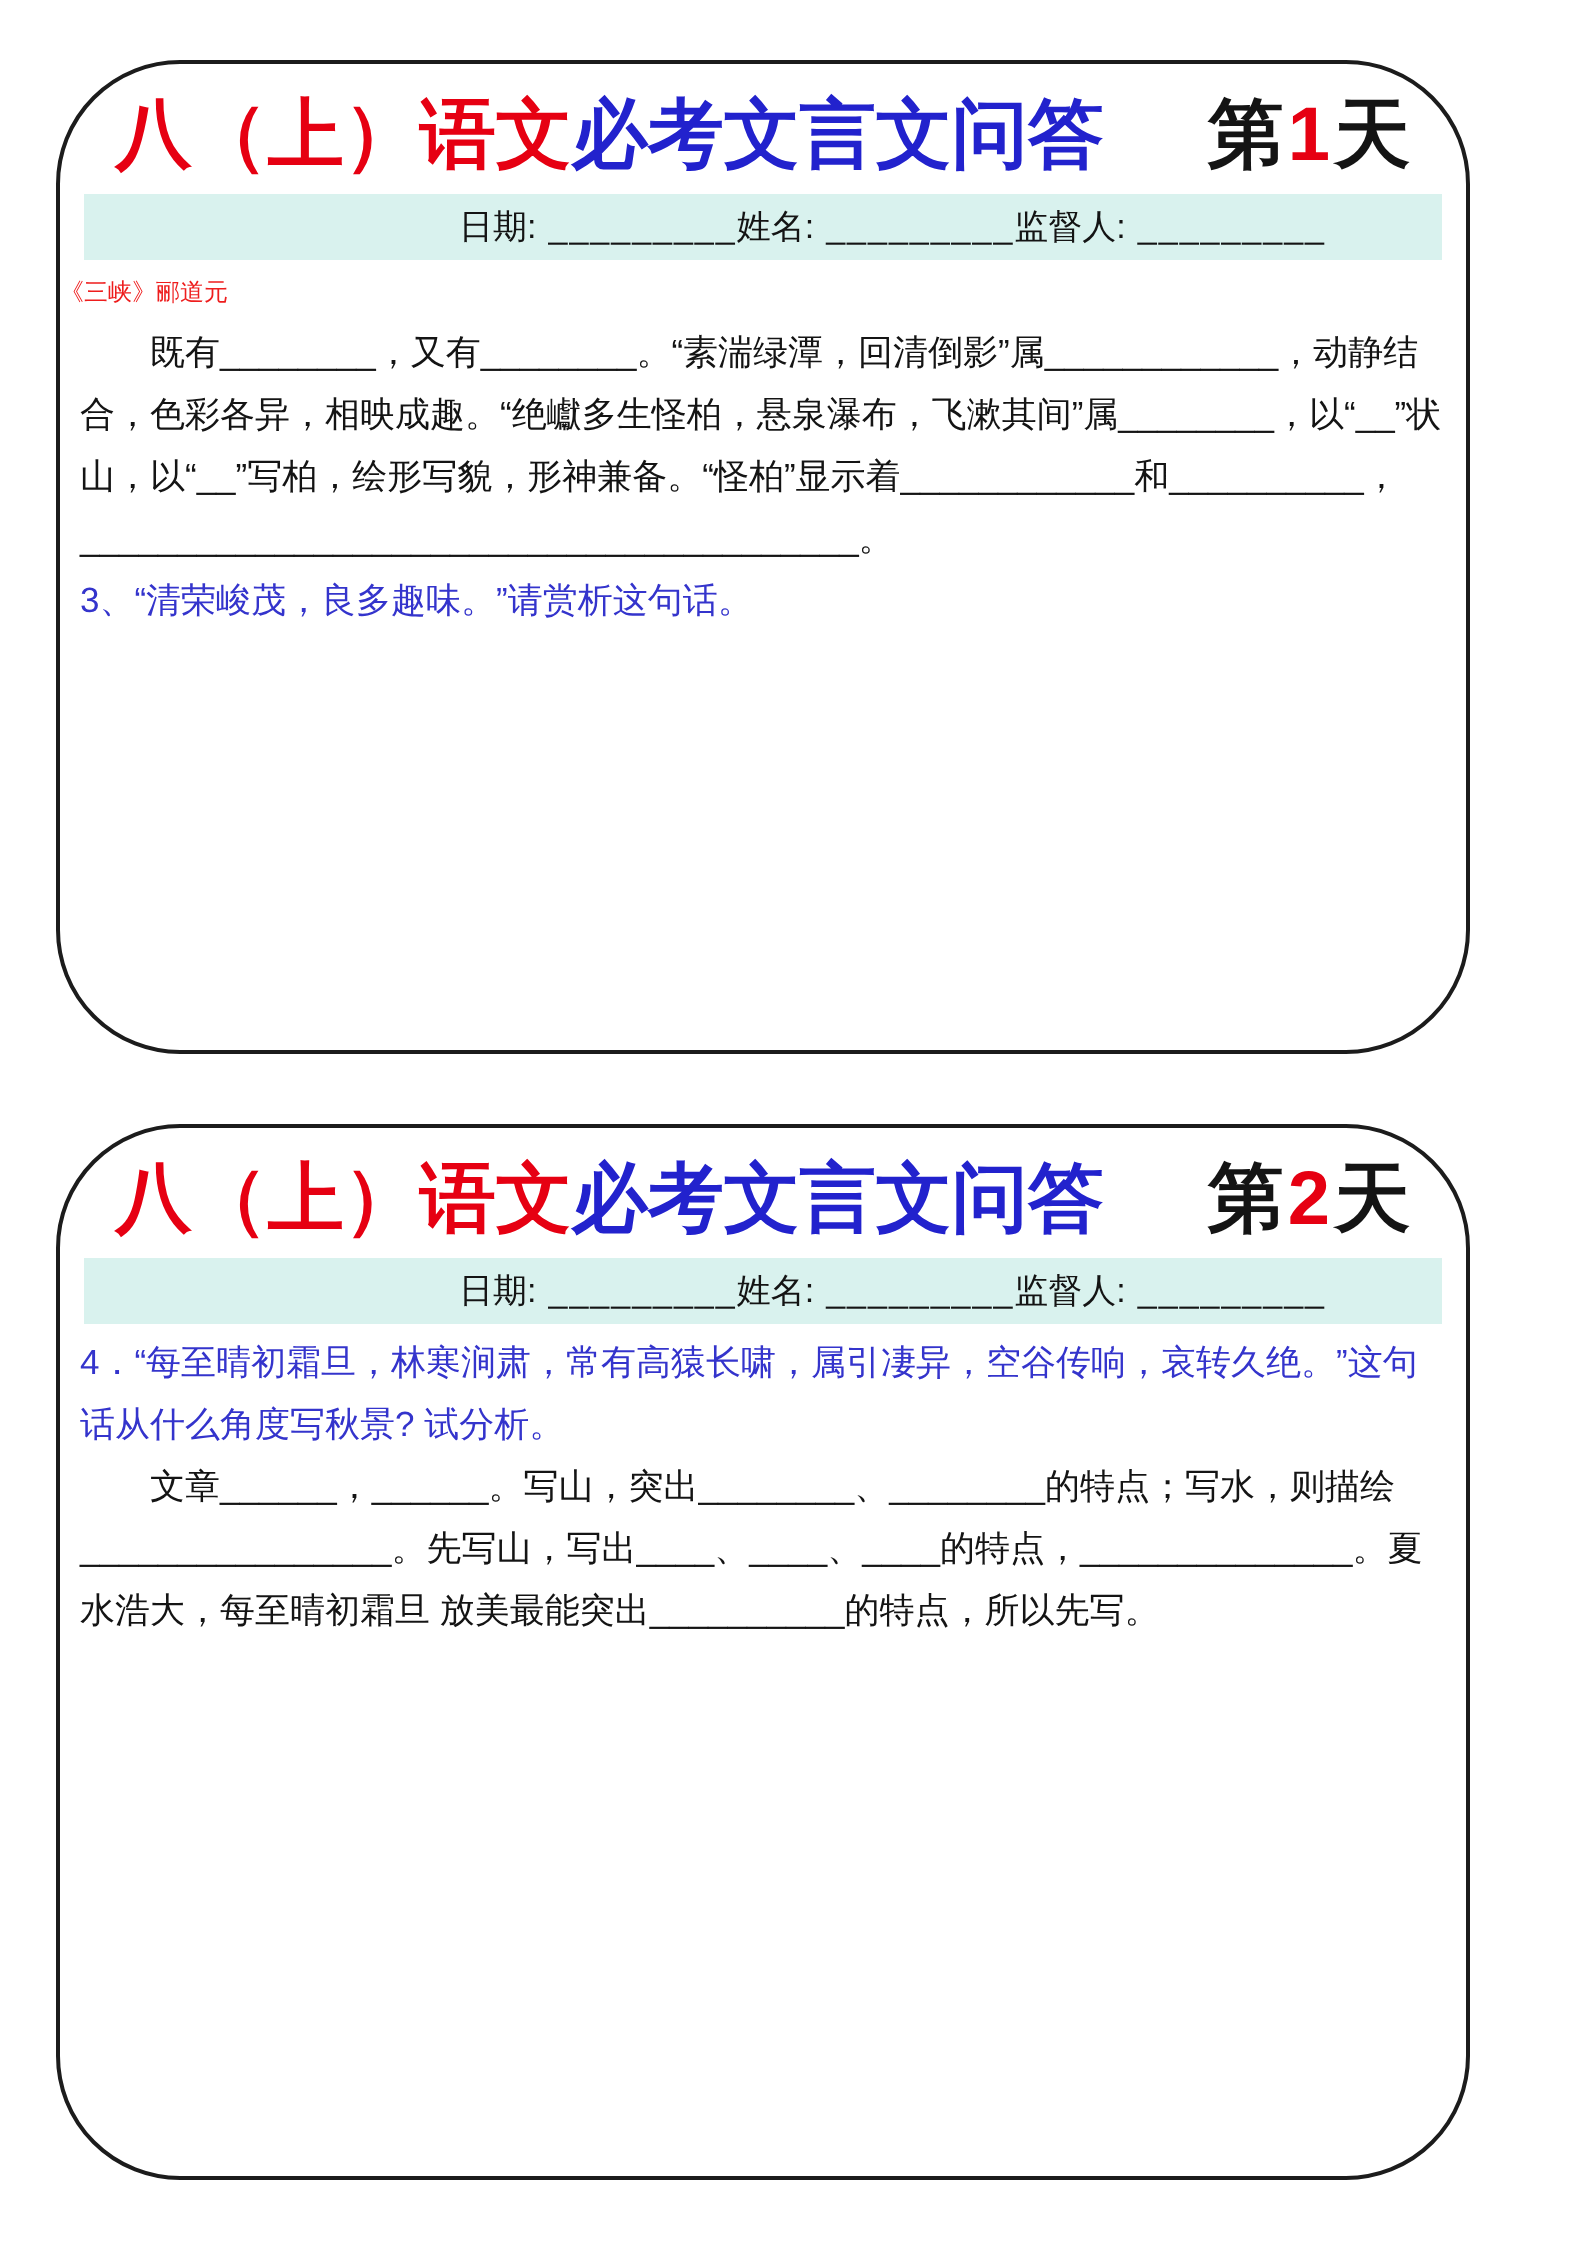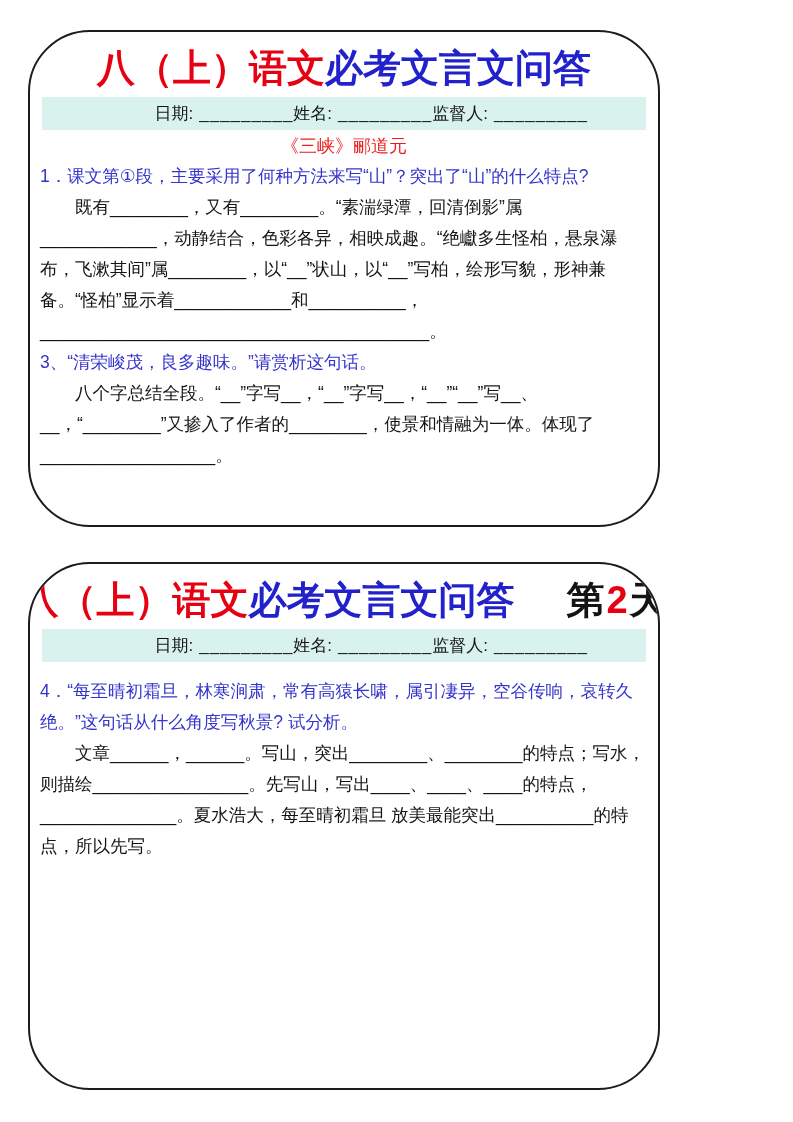--- a/index.html
+++ b/index.html
@@ -15,21 +15,21 @@
   html,body{width:793px;background:#ffffff;}
   body{
     height:1122px;
     position:relative;
     font-family:"Liberation Sans","DejaVu Sans",sans-serif;
     color:var(--text);
   }
   .card{
     position:absolute;
     left:28px;
-    width:632px;
+    width:707px;
     border:2px solid var(--border);
     border-radius:62px;
     background:#ffffff;
     overflow:hidden;
   }
   .card-1{top:30px;height:497px;}
   .card-2{top:562px;height:528px;}
   .title-row{
     margin-top:14px;
     display:flex;
@@ -53,52 +53,50 @@
     align-items:center;
     justify-content:flex-end;
     padding:0 58px 0 74px;
     font-size:17px;
   }
   .meta-field{white-space:nowrap;}
   .meta-label{margin-right:6px;}
   .meta-blank{letter-spacing:1px;}
   .subtitle{
     margin-top:5px;
-    text-align:center;
     color:var(--subtitle-red);
-    font-size:18px;
+    font-size:12px;
     line-height:22px;
   }
   .qa{
     padding:4px 10px 0 10px;
     font-size:17.5px;
     line-height:31px;
   }
-  .card-2 .qa{padding-top:14px;}
+  .card-2 .qa{padding-top:4px;}
   .question{color:var(--question-blue);}
   .answer{color:var(--text);text-indent:2em;}
 </style>
 </head>
 <body>
 
 <div class="card card-1">
   <div class="title-row">
     <div class="title-main"><span class="t-red">八（上）语文</span><span class="t-blue">必考文言文问答</span></div>
+    <div class="title-day"><span>第</span><span class="t-red">1</span><span>天</span></div>
   </div>
   <div class="meta-bar">
     <div class="meta-field"><span class="meta-label">日期:</span><span class="meta-blank">_________</span></div>
     <div class="meta-field"><span class="meta-label">姓名:</span><span class="meta-blank">_________</span></div>
     <div class="meta-field"><span class="meta-label">监督人:</span><span class="meta-blank">_________</span></div>
   </div>
   <div class="subtitle">《三峡》郦道元</div>
   <div class="qa">
-    <p class="question">1．课文第①段，主要采用了何种方法来写“山”？突出了“山”的什么特点?</p>
     <p class="answer">既有________，又有________。“素湍绿潭，回清倒影”属____________，动静结合，色彩各异，相映成趣。“绝巘多生怪柏，悬泉瀑布，飞漱其间”属________，以“__”状山，以“__”写柏，绘形写貌，形神兼备。“怪柏”显示着____________和__________，________________________________________。</p>
     <p class="question">3、“清荣峻茂，良多趣味。”请赏析这句话。</p>
-    <p class="answer">八个字总结全段。“__”字写__，“__”字写__，“__”“__”写__、__，“________”又掺入了作者的________，使景和情融为一体。体现了__________________。</p>
   </div>
 </div>
 
 <div class="card card-2">
   <div class="title-row">
     <div class="title-main"><span class="t-red">八（上）语文</span><span class="t-blue">必考文言文问答</span></div>
     <div class="title-day"><span>第</span><span class="t-red">2</span><span>天</span></div>
   </div>
   <div class="meta-bar">
     <div class="meta-field"><span class="meta-label">日期:</span><span class="meta-blank">_________</span></div>

